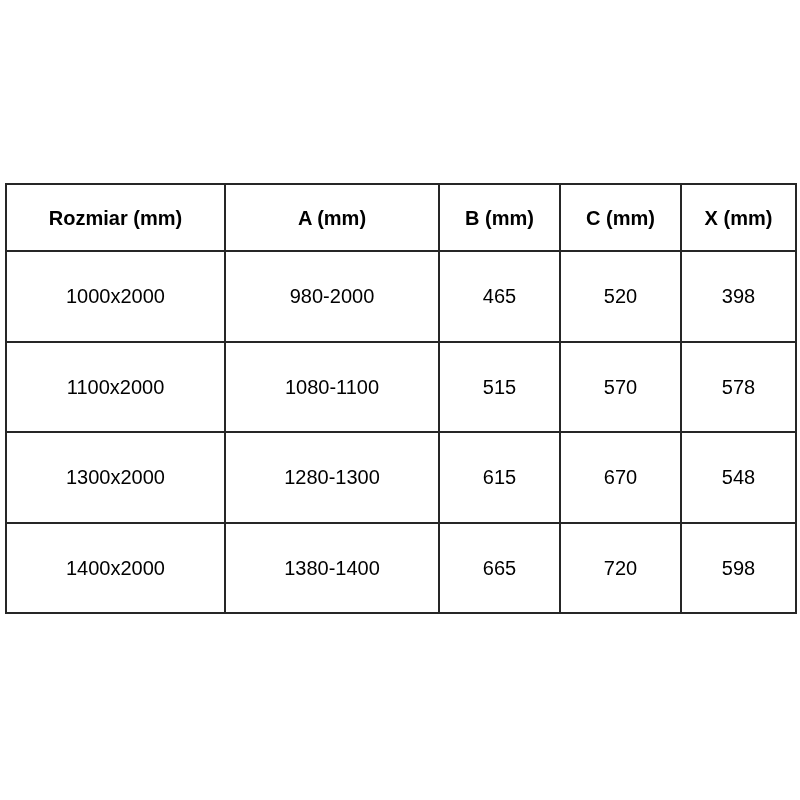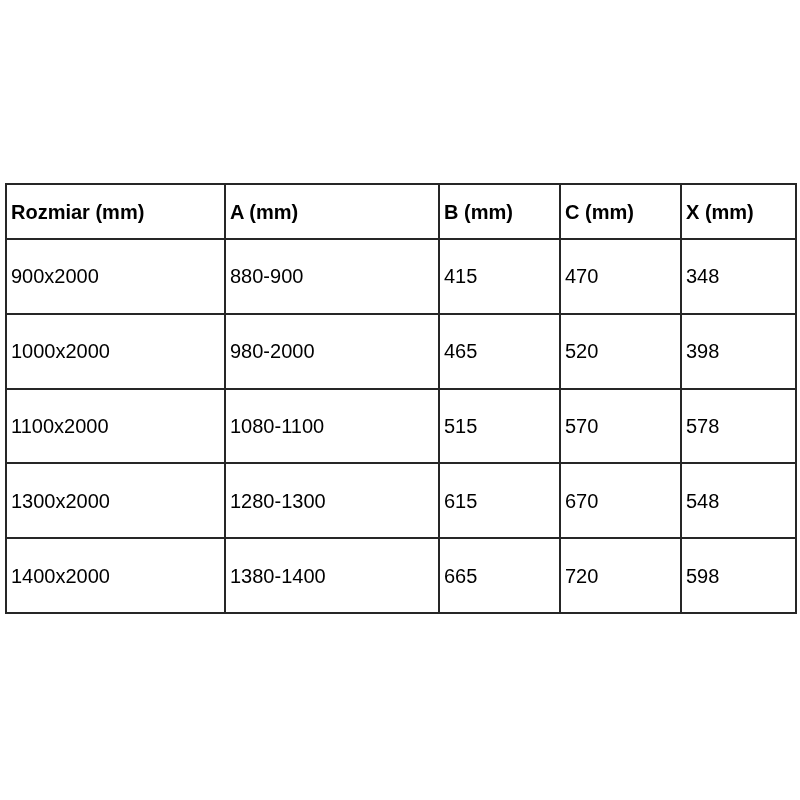--- a/index.html
+++ b/index.html
@@ -23,23 +23,23 @@
     top: 183px;
     width: 790px;
     height: 431px;
     border-collapse: collapse;
     table-layout: fixed;
     background: #ffffff;
   }
   table.spec-table th,
   table.spec-table td {
     border: 2px solid #262626;
-    text-align: left;
+    text-align: center;
     vertical-align: middle;
-    padding: 4px;
+    padding: 10px;
     color: #000000;
     font-size: 20px;
     line-height: 1;
     height: 45px;
     white-space: nowrap;
     overflow: hidden;
   }
   table.spec-table th {
     font-weight: bold;
   }
@@ -65,27 +65,20 @@
       <tr>
         <th>Rozmiar (mm)</th>
         <th>A (mm)</th>
         <th>B (mm)</th>
         <th>C (mm)</th>
         <th>X (mm)</th>
       </tr>
     </thead>
     <tbody>
         <tr>
-          <td>900x2000</td>
-          <td>880-900</td>
-          <td>415</td>
-          <td>470</td>
-          <td>348</td>
-        </tr>
-        <tr>
           <td>1000x2000</td>
           <td>980-2000</td>
           <td>465</td>
           <td>520</td>
           <td>398</td>
         </tr>
         <tr>
           <td>1100x2000</td>
           <td>1080-1100</td>
           <td>515</td>

